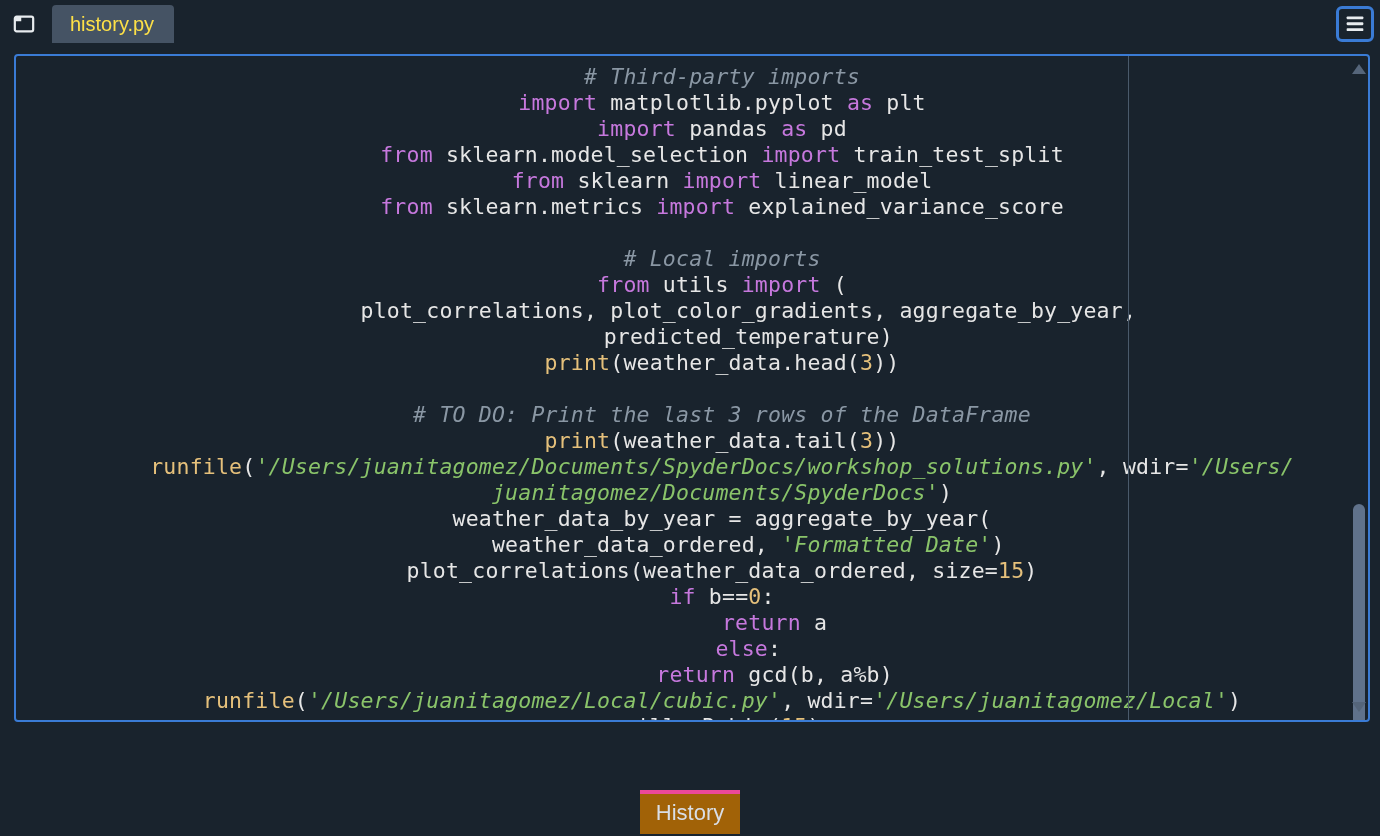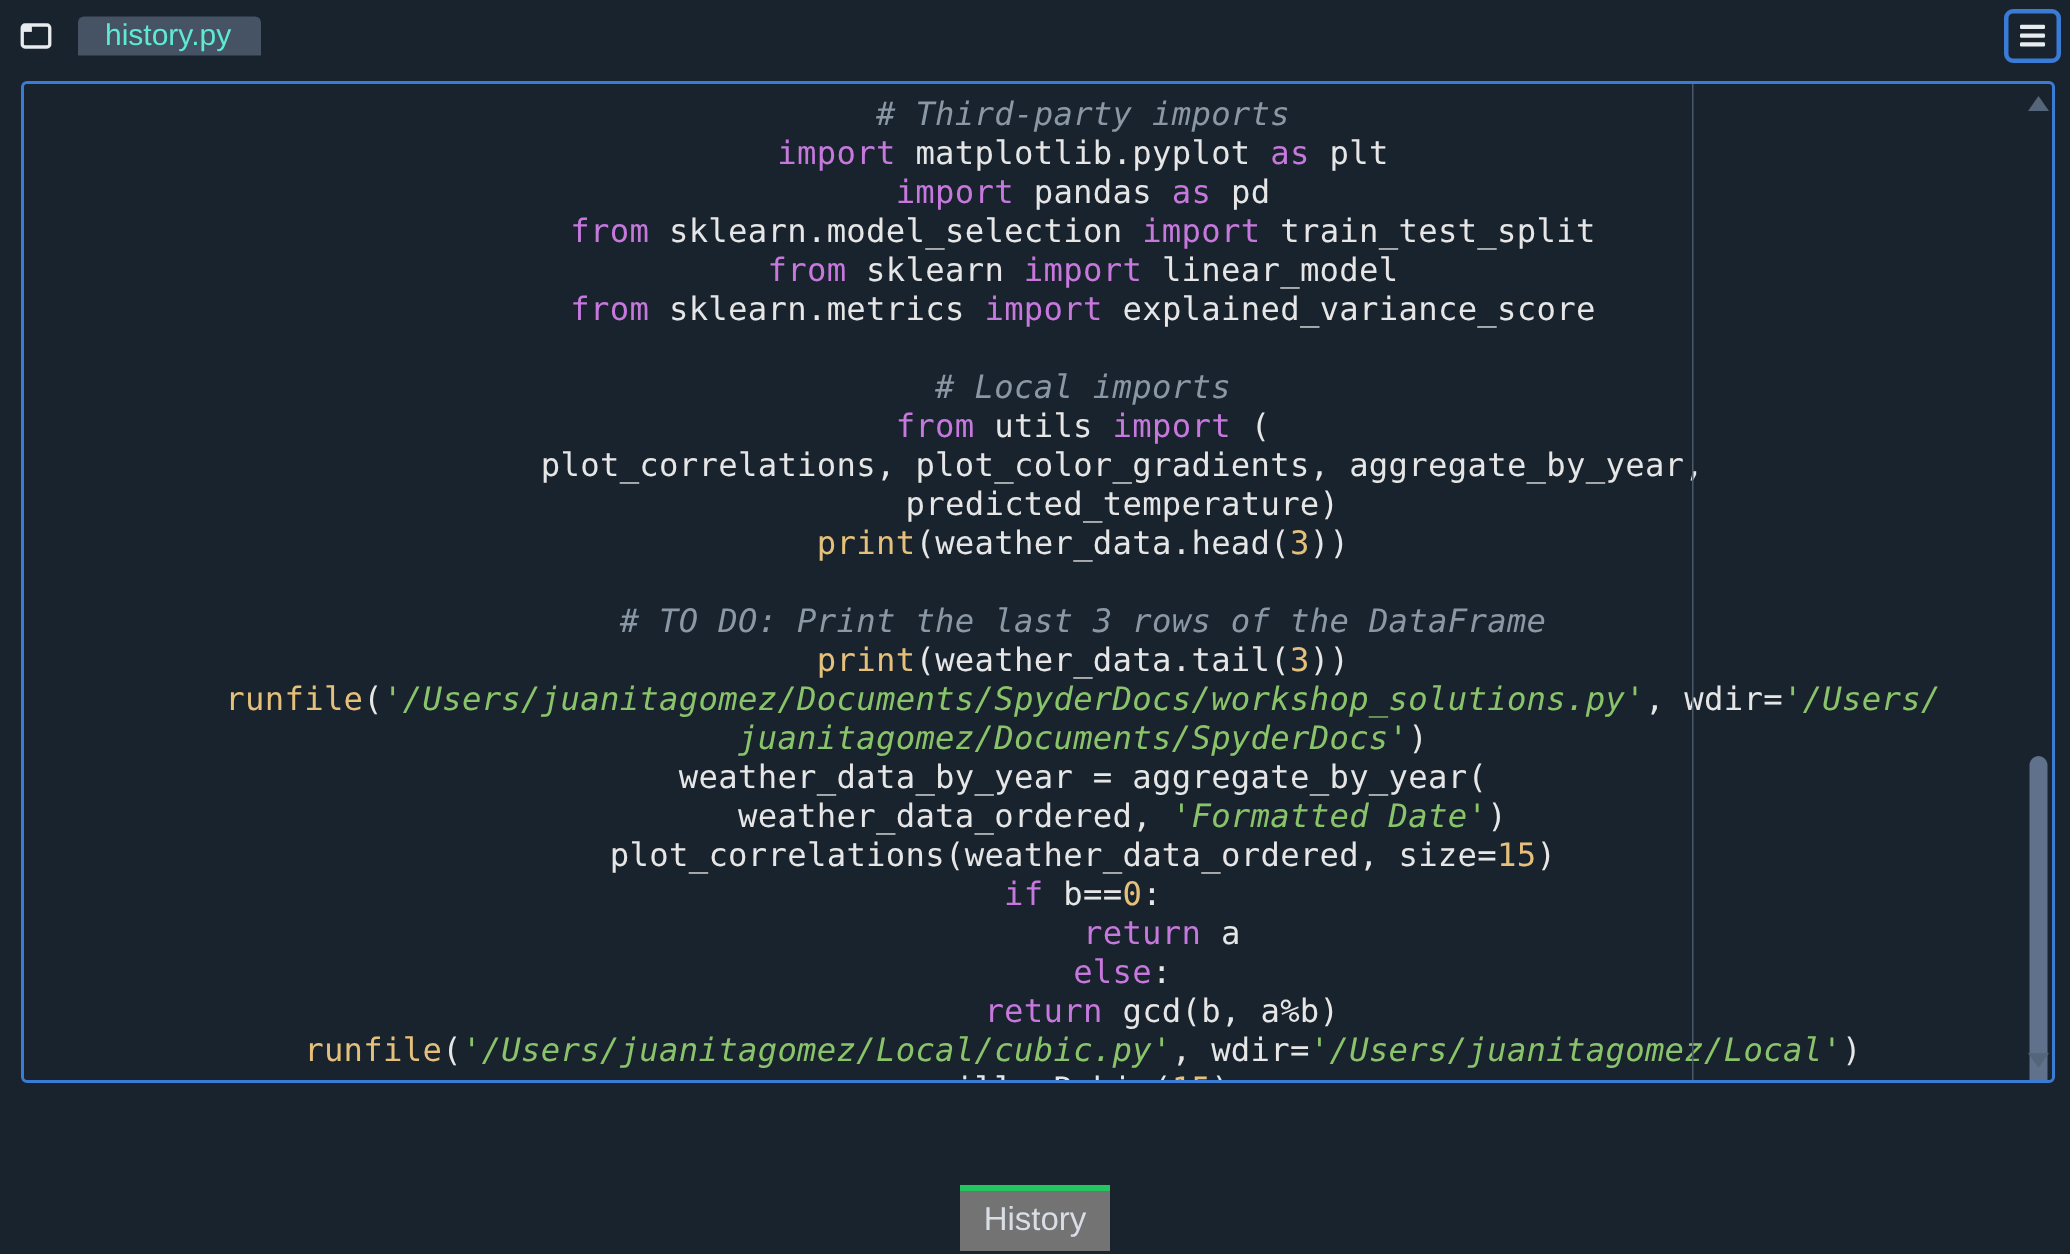--- a/index.html
+++ b/index.html
@@ -25,28 +25,28 @@
     height: 32px;
     display: flex;
     align-items: center;
     justify-content: center;
     margin-right: 12px;
     cursor: pointer;
   }
   .browse-btn svg { width: 22px; height: 22px; }
   .file-tab {
     background: #455364;
-    height: 26px;
+    height: 38px;
     padding: 0 20px 0 18px;
     display: flex;
     align-items: center;
     border-radius: 4px 4px 0 0;
     font-family: "Helvetica Neue", Arial, sans-serif;
     font-size: 20px;
-    color: #5eead4;
+    color: #fde047;
     cursor: pointer;
   }
   .ham-btn {
     position: absolute;
     right: 6px;
     top: 6px;
     width: 38px;
     height: 36px;
     border: 3px solid #3a7bd5;
     border-radius: 6px;
@@ -124,22 +124,22 @@
     padding-bottom: 2px;
   }
   .btab {
     font-family: "Helvetica Neue", Arial, sans-serif;
     font-size: 22px;
     padding: 6px 16px 8px 16px;
     color: #d9dee6;
     cursor: pointer;
   }
   .btab.active {
-    background: #737373;
-    border-top: 4px solid #22c55e;
+    background: #a16207;
+    border-top: 4px solid #ec4899;
   }
 
   
   .cm  { color: #8a97a4; font-style: italic; }   
   .kw  { color: #c678dd; }                        
   .pr  { color: #e5c07b; }                        
   .num { color: #e5c07b; }
   .str { color: #8ac46a; font-style: italic; }
   .op  { color: #e6e6e6; }
   .id  { color: #e6e6e6; }

